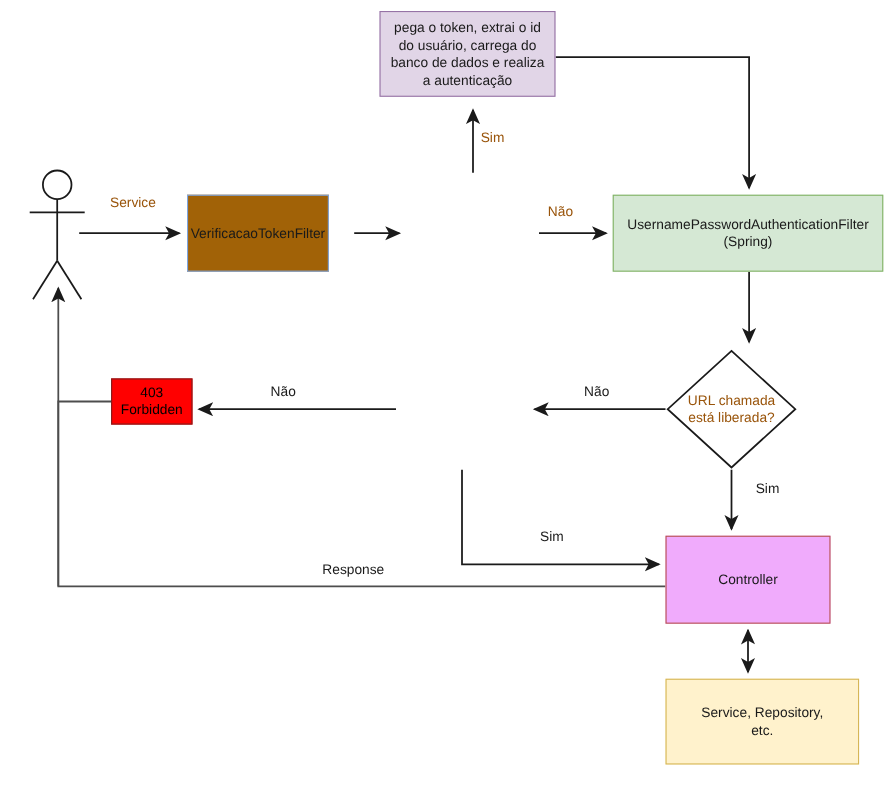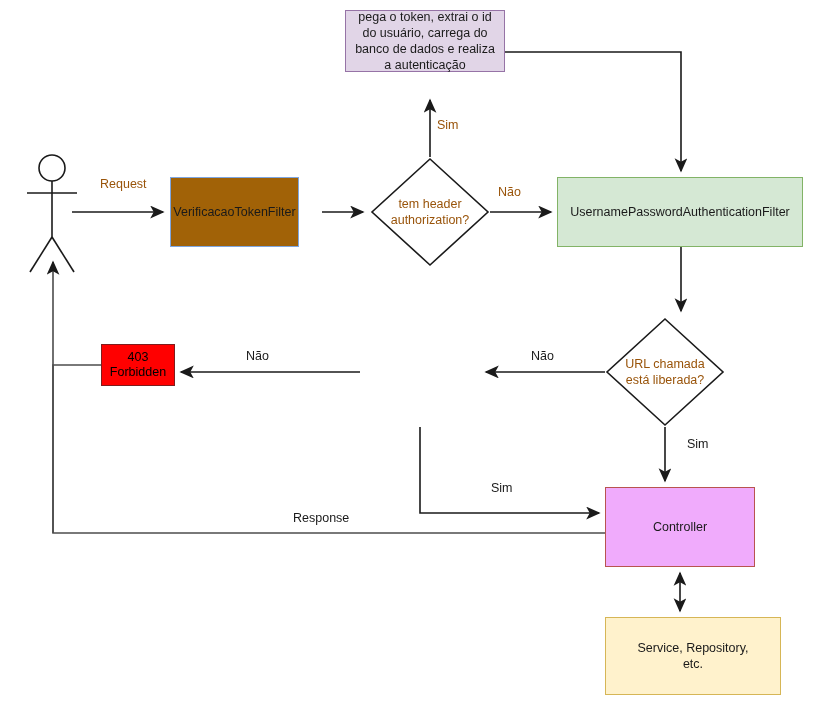--- a/index.html
+++ b/index.html
@@ -34,21 +34,21 @@
     justify-content: center;
     text-align: center;
     font-size: 12.5px;
     line-height: 15px;
     color: #1a1a1a;
     padding: 2px 4px;
   }
   .node span { display: block; }
 
   .n-token {
-    left: 345px; top: 10px; width: 160px; height: 62px;
+    left: 345px; top: 10px; width: 160px; height: 78px;
     background: #e1d5e7;
     border: 1px solid #9673a6;
     font-size: 12.5px;
     line-height: 16px;
   }
   .n-verif {
     left: 170px; top: 177px; width: 129px; height: 70px;
     background: #a16207;
     border: 1px solid #7ea6e0;
   }
@@ -169,30 +169,25 @@
   </svg>
 
   <div class="node n-token">
     <span>pega o token, extrai o id do usuário, carrega do banco de dados e realiza a autenticação</span>
   </div>
 
   <div class="node n-verif">
     <span>VerificacaoTokenFilter</span>
   </div>
 
-  <div class="diamond d-header">
-    <svg class="dshape" viewBox="0 0 120 110">
-      <polygon points="60,2 118,55 60,108 2,55" fill="#ffffff" stroke="#1a1a1a" stroke-width="1.6"></polygon>
-    </svg>
-    <div class="dlabel">tem header authorization?</div>
-  </div>
 
   <div class="node n-upaf">
     <span>
       <span>UsernamePasswordAuthenticationFilter</span>
+      <span>(Spring)</span>
     </span>
   </div>
 
   <div class="diamond d-url">
     <svg class="dshape" viewBox="0 0 120 110">
       <polygon points="60,2 118,55 60,108 2,55" fill="#ffffff" stroke="#1a1a1a" stroke-width="1.6"></polygon>
     </svg>
     <div class="dlabel">
       <span>
         <span>URL chamada</span><br>
@@ -213,21 +208,21 @@
     <span>Controller</span>
   </div>
 
   <div class="node n-service">
     <span>
       <span>Service, Repository,</span>
       <span>etc.</span>
     </span>
   </div>
 
-  <div class="edge-label el-orange" style="left:100px; top:177px;">Request</div>
+  <div class="edge-label el-orange" style="left:100px; top:177px;">Service</div>
   <div class="edge-label el-orange" style="left:437px; top:118px;">Sim</div>
   <div class="edge-label el-orange" style="left:498px; top:185px;">Não</div>
   <div class="edge-label" style="left:531px; top:349px;">Não</div>
   <div class="edge-label" style="left:246px; top:349px;">Não</div>
   <div class="edge-label" style="left:687px; top:437px;">Sim</div>
   <div class="edge-label" style="left:491px; top:481px;">Sim</div>
   <div class="edge-label" style="left:293px; top:497px;margin-top:14px;">Response</div>
 
 </div>
 

